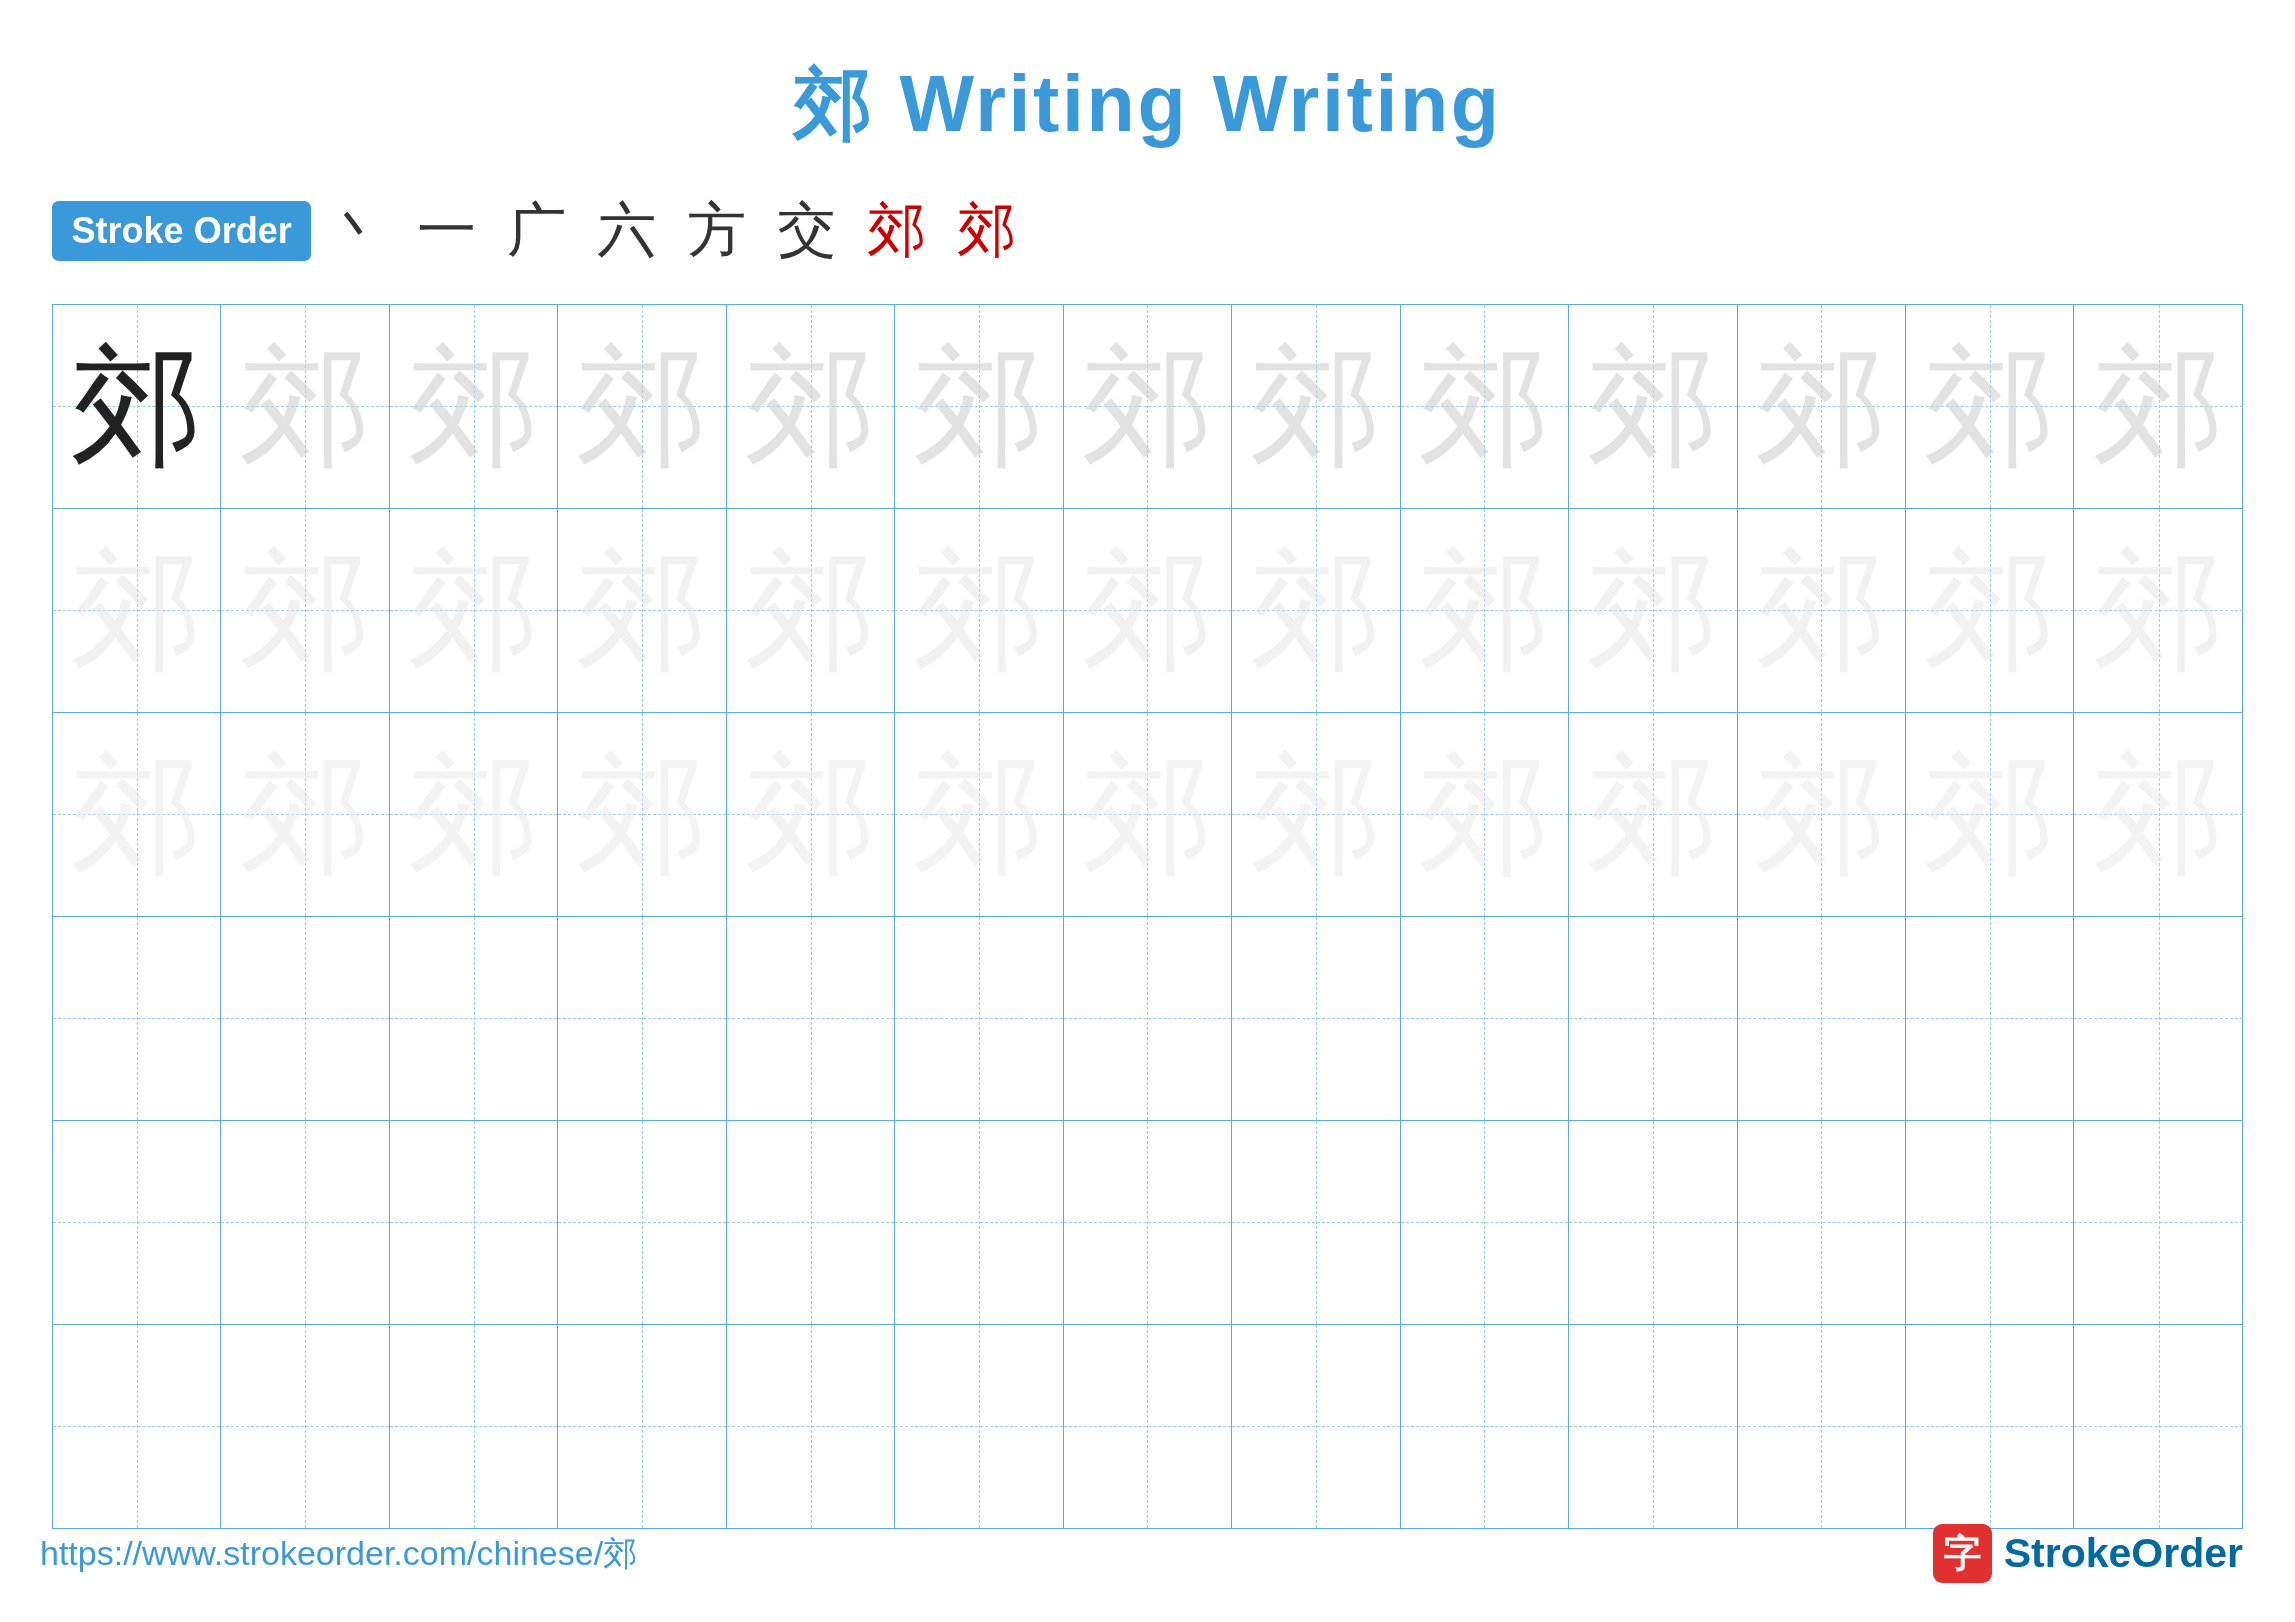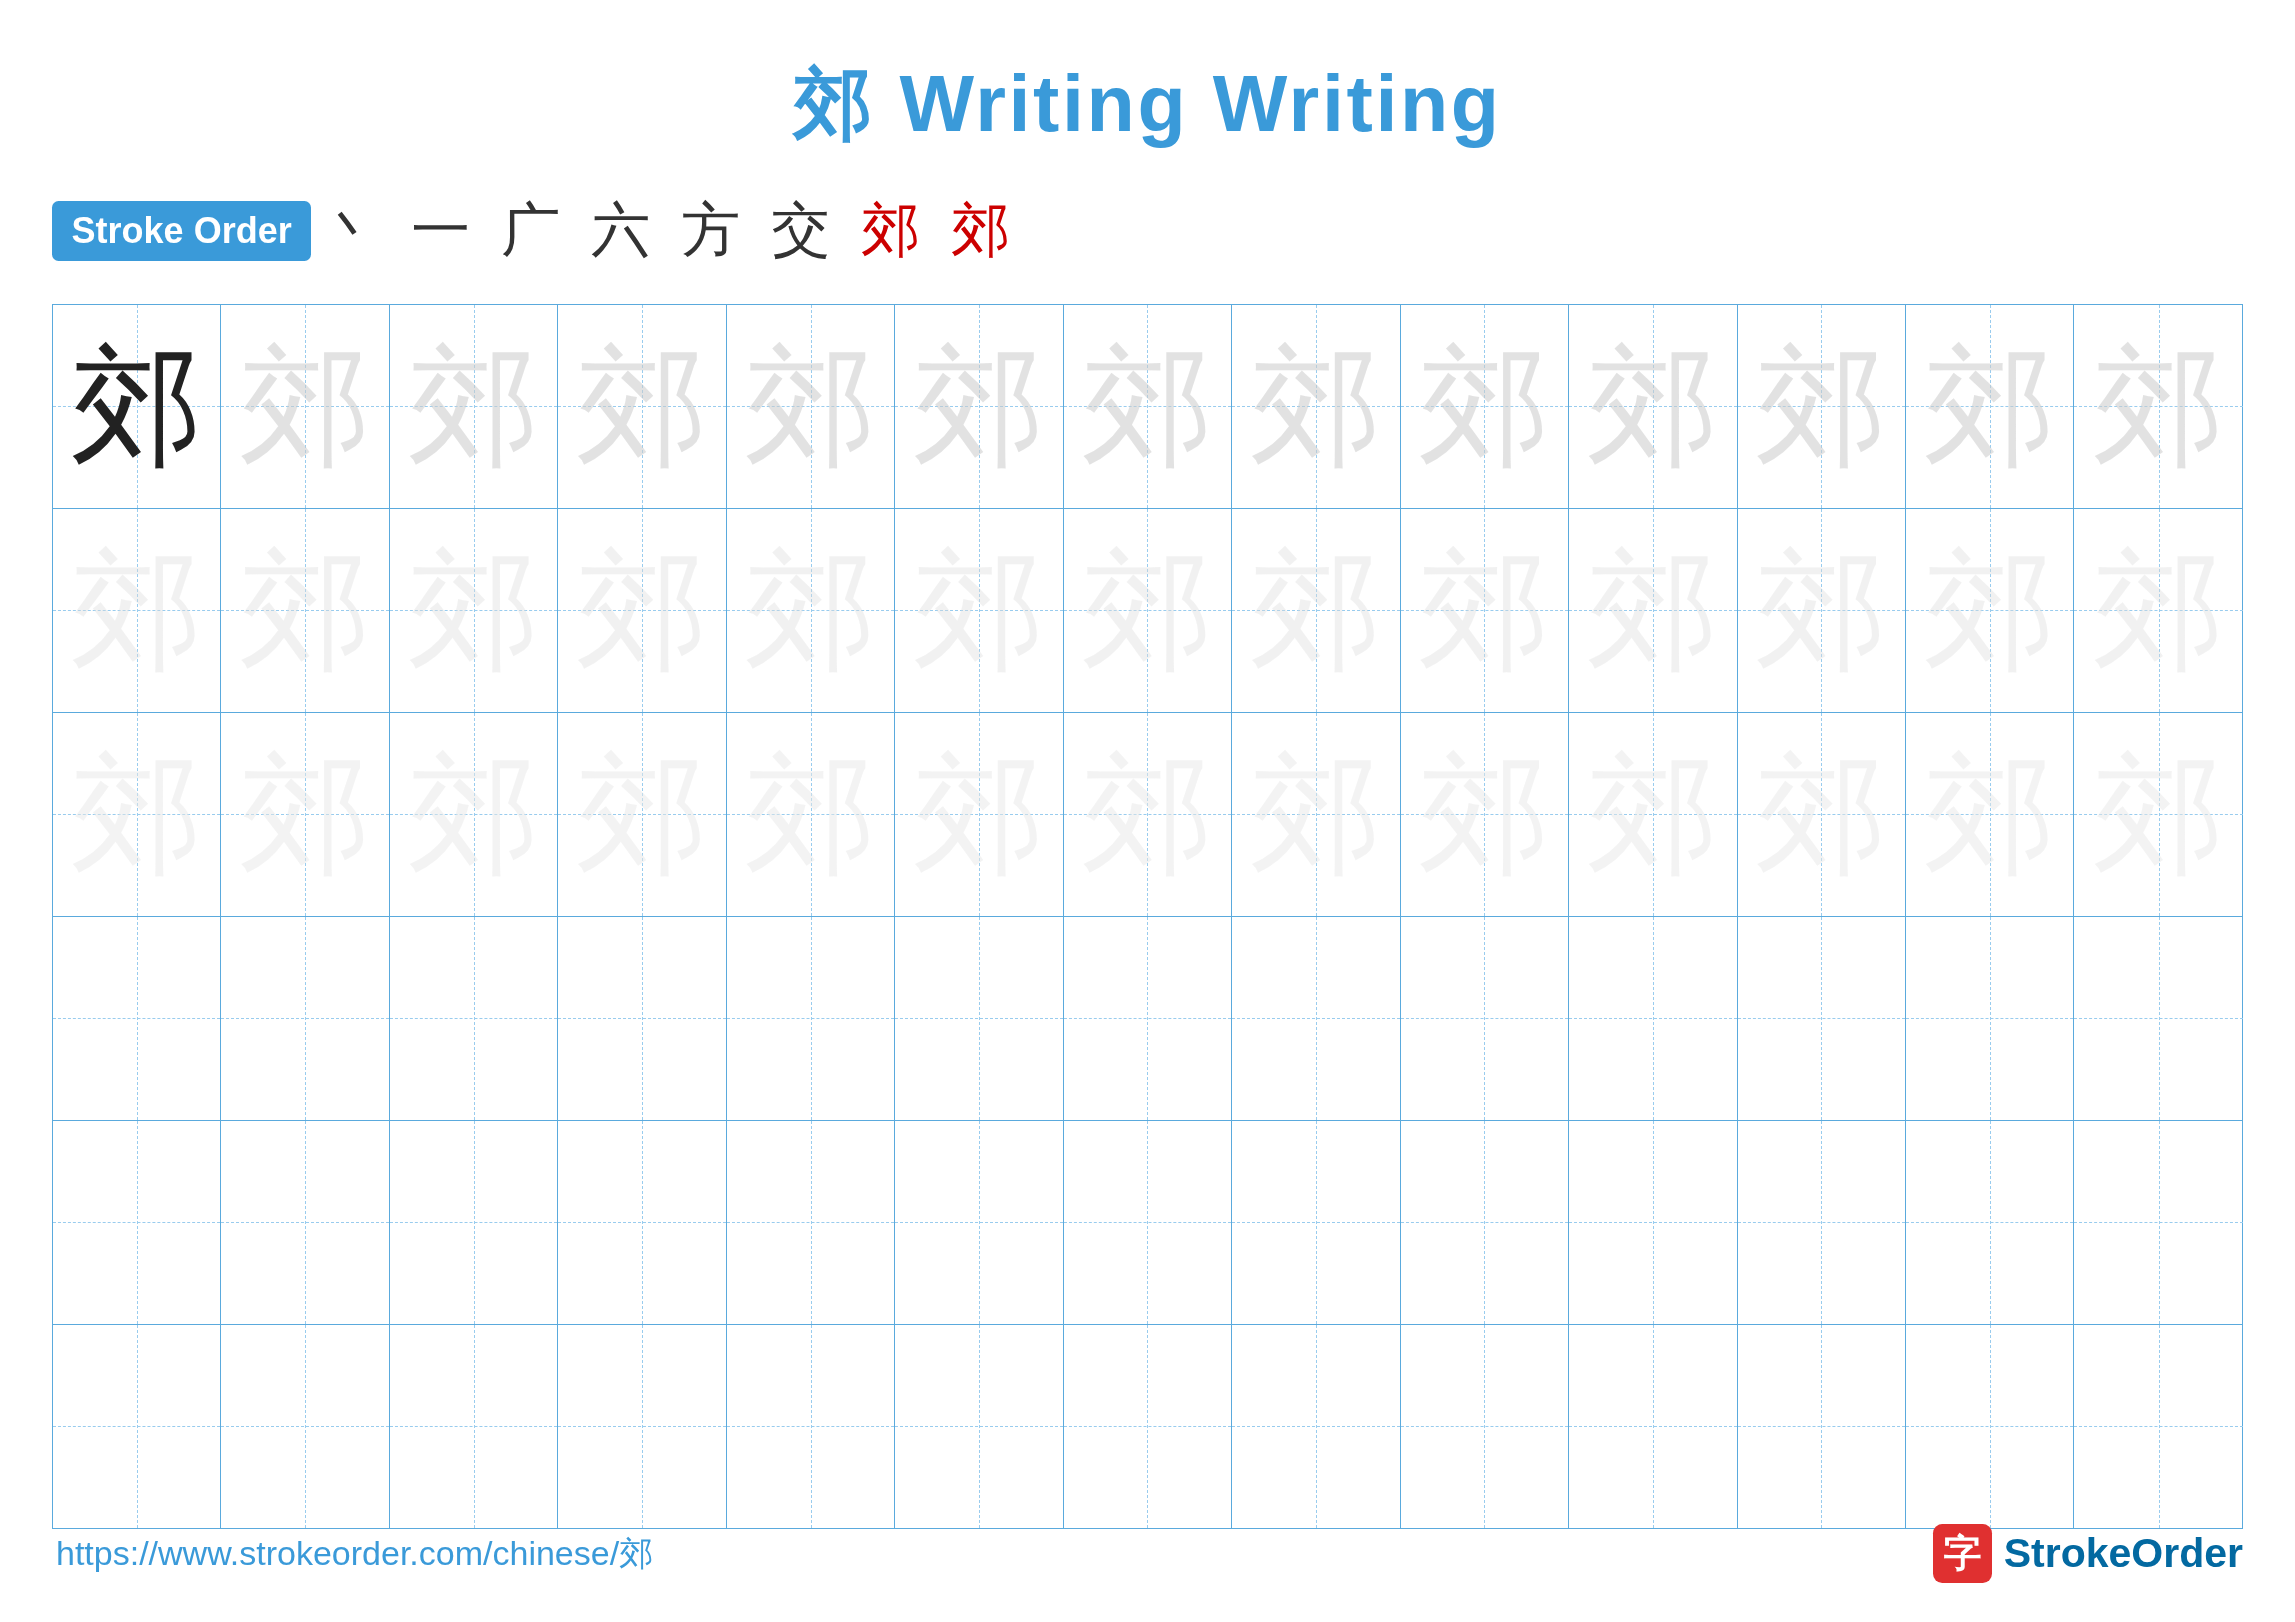--- a/index.html
+++ b/index.html
@@ -20,21 +20,21 @@
       color: #3a9ad9;
       font-weight: bold;
       letter-spacing: 2.6px;
     }
 
     
     .stroke-order-row {
       display: flex;
       align-items: center;
       padding: 33px 52px 19.6px 52px;
-      gap: 10px;
+      gap: 16px;
     }
     .stroke-order-badge {
       background: #3a9ad9;
       color: white;
       font-size: 36px;
       font-weight: bold;
       padding: 9.2px 19.6px;
       border-radius: 6.5px;
       white-space: nowrap;
     }
@@ -102,21 +102,21 @@
       font-family: 'SimSun', 'STSong', serif;
     }
     .char-dark { color: #222; }
     .char-light { color: #cccccc; opacity: 0.55; }
     .char-lighter { color: #dddddd; opacity: 0.38; }
 
     
     .footer {
       position: absolute;
       bottom: 39px;
-      left: 56px;
+      left: 40px;
       right: 52px;
       display: flex;
       align-items: center;
       justify-content: space-between;
     }
     .footer-url {
       color: #3a9ad9;
       font-size: 34px;
       text-decoration: none;
     }

